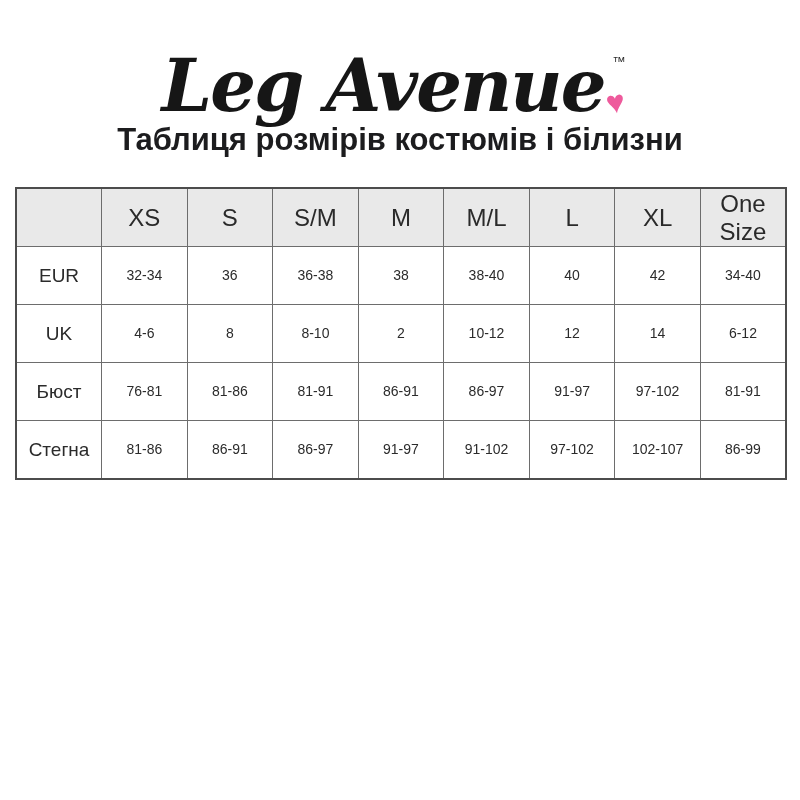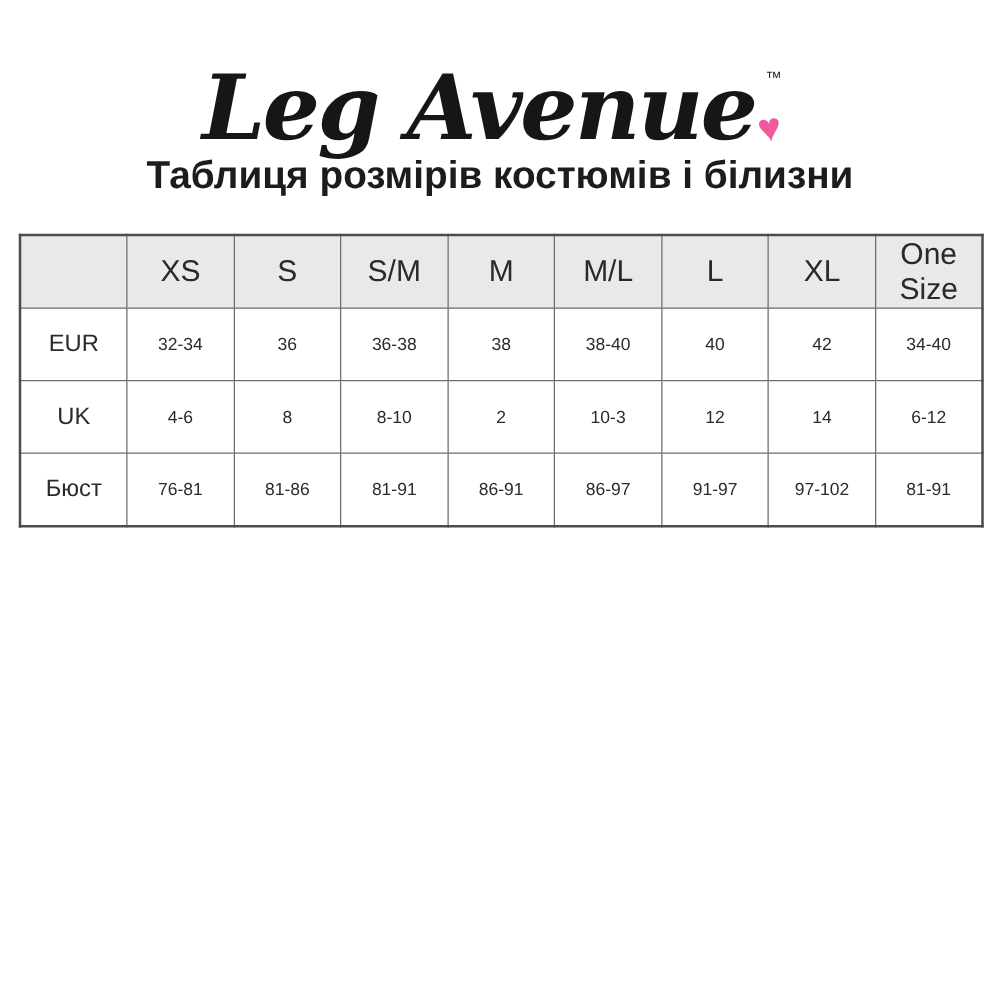--- a/index.html
+++ b/index.html
@@ -137,33 +137,44 @@
           <td>40</td>
           <td>42</td>
           <td>34-40</td>
         </tr>
         <tr>
           <th class="rowlab">UK</th>
           <td>4-6</td>
           <td>8</td>
           <td>8-10</td>
           <td>2</td>
-          <td>10-3</td>
+          <td>10-12</td>
           <td>12</td>
           <td>14</td>
           <td>6-12</td>
         </tr>
         <tr>
           <th class="rowlab">Бюст</th>
           <td>76-81</td>
           <td>81-86</td>
           <td>81-91</td>
           <td>86-91</td>
           <td>86-97</td>
           <td>91-97</td>
           <td>97-102</td>
           <td>81-91</td>
         </tr>
+        <tr>
+          <th class="rowlab">Стегна</th>
+          <td>81-86</td>
+          <td>86-91</td>
+          <td>86-97</td>
+          <td>91-97</td>
+          <td>91-102</td>
+          <td>97-102</td>
+          <td>102-107</td>
+          <td>86-99</td>
+        </tr>
       </tbody>
     </table>
   </div>
 
 </div>
 
 </body></html>

